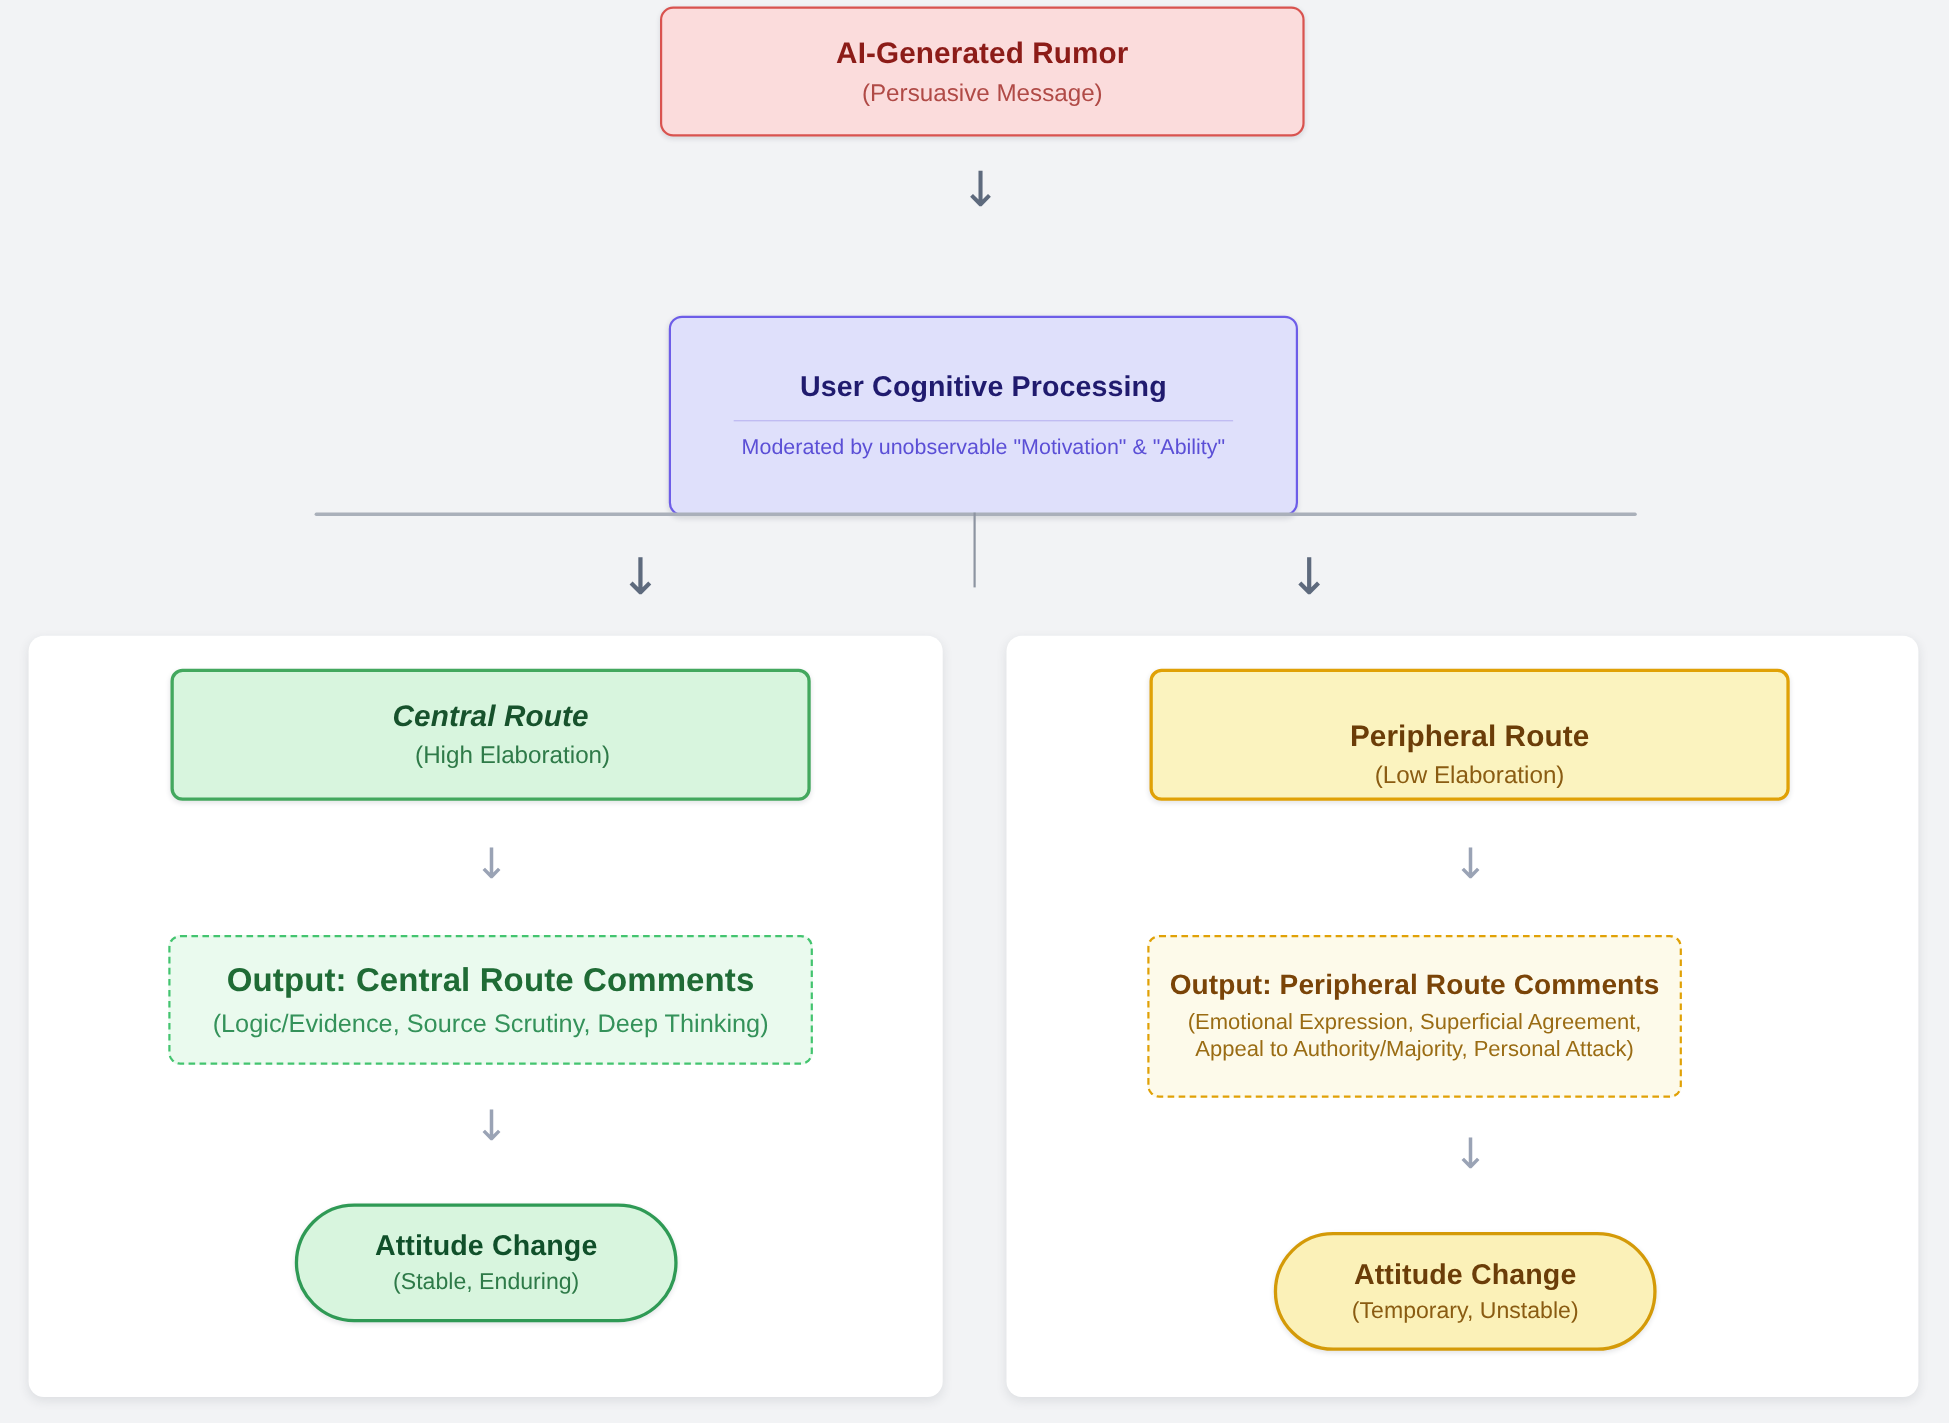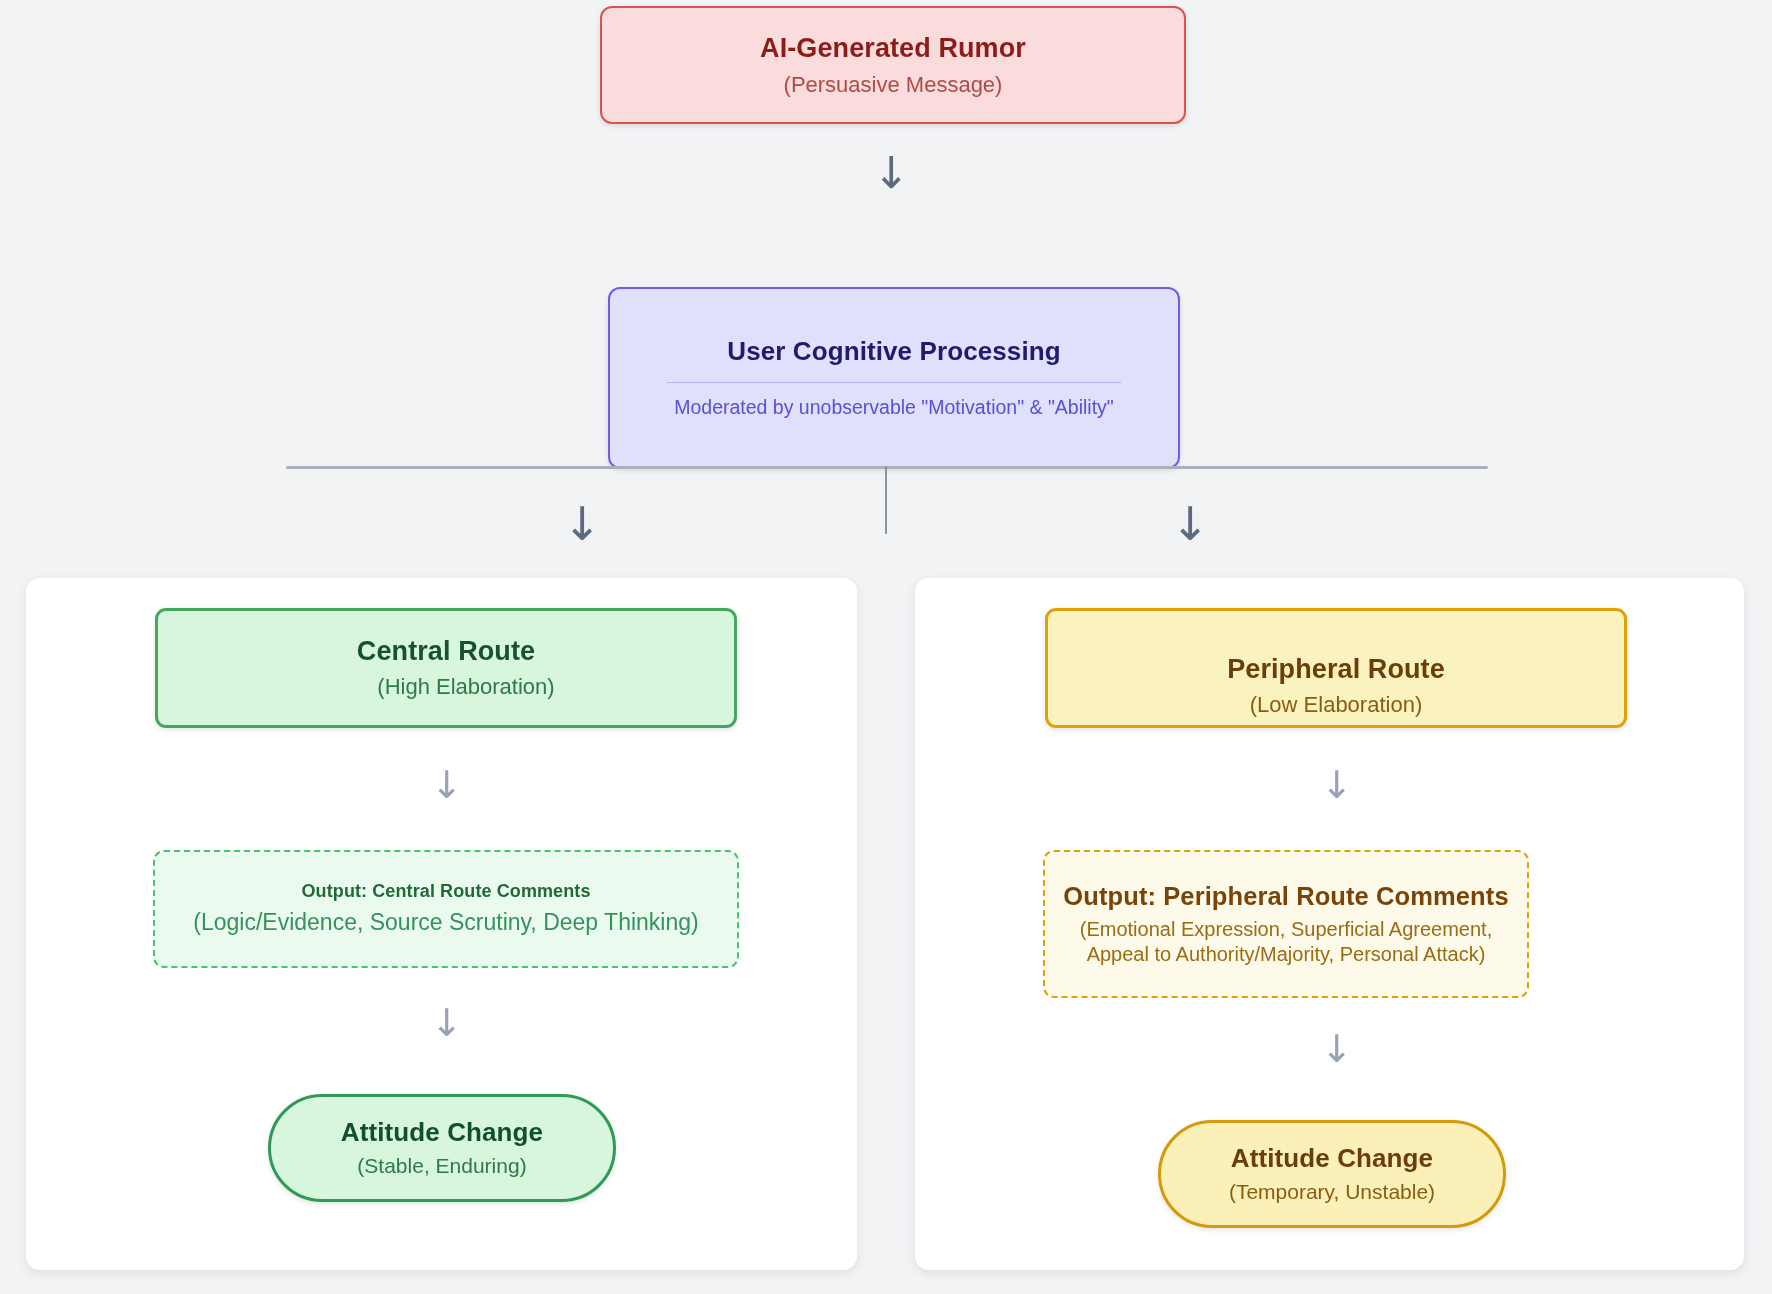--- a/index.html
+++ b/index.html
@@ -132,34 +132,34 @@
   
   .node-central {
     left: 155px;
     top: 608px;
     width: 582px;
     height: 120px;
     background: #d8f5de;
     border: 3px solid #43a85e;
     border-radius: 11px;
   }
-  .node-central .title { font-size: 27px; color: #17522c; }
+  .node-central .title { font-size: 27px; color: #17522c; font-style: italic; }
   .node-central .sub   { font-size: 22px; color: #2e7a48; margin-top: 6px; margin-left: 40px; }
 
   .node-central-out {
     left: 153px;
     top: 850px;
     width: 586px;
     height: 118px;
     background: #eafaee;
     border: 2.5px dashed #43c46f;
     border-radius: 11px;
     box-shadow: none;
   }
-  .node-central-out .title { font-size: 18px; color: #1f6b35; }
+  .node-central-out .title { font-size: 30px; color: #1f6b35; }
   .node-central-out .sub   { font-size: 23px; color: #34925a; margin-top: 6px; }
 
   .node-central-att {
     left: 268px;
     top: 1094px;
     width: 348px;
     height: 108px;
     background: #d8f5de;
     border: 3px solid #2f9a55;
     border-radius: 56px;

